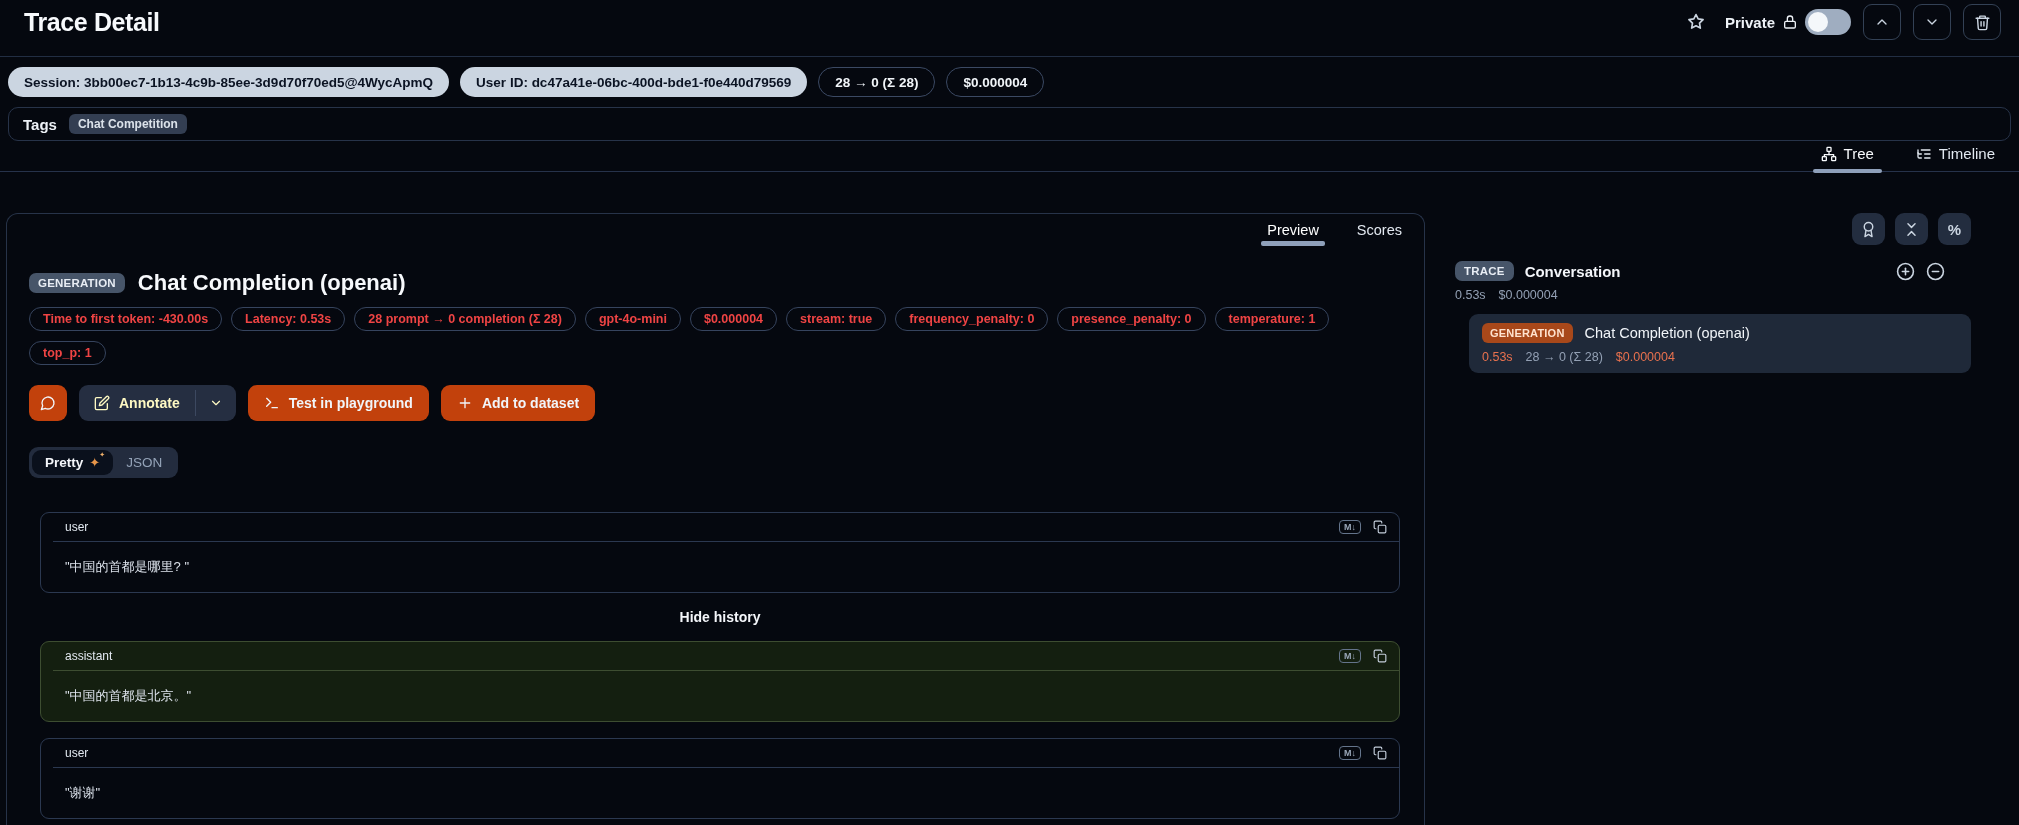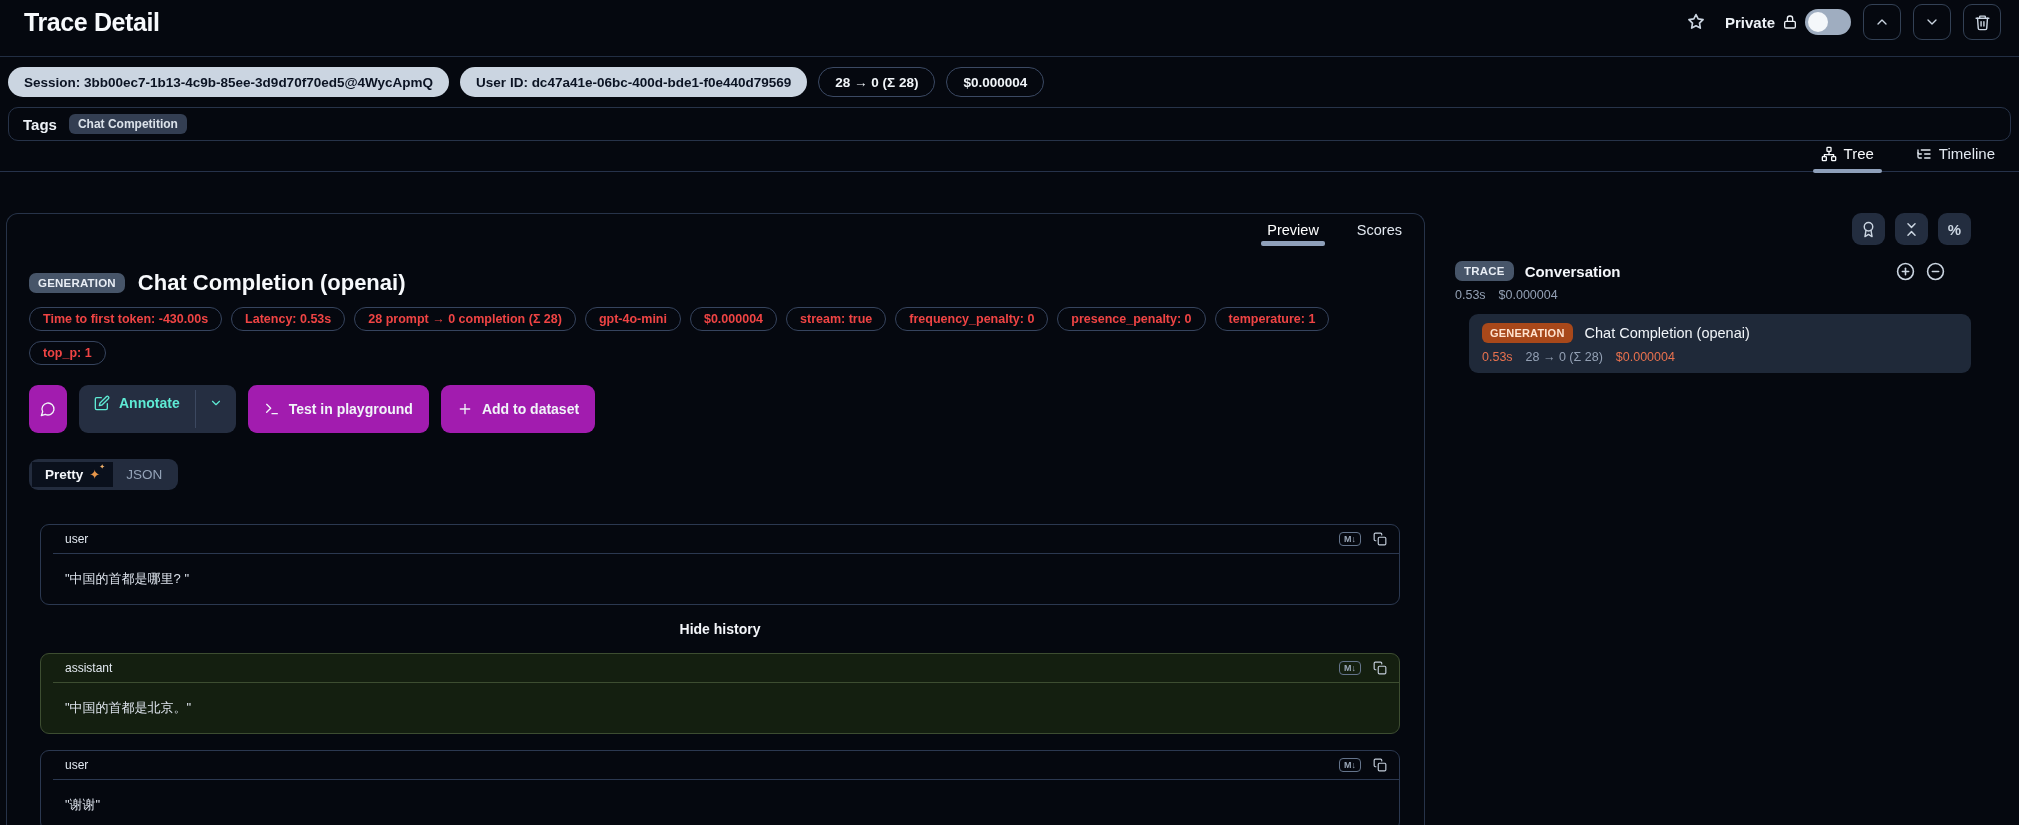--- a/index.html
+++ b/index.html
@@ -49,30 +49,30 @@
 
   .obs-header { padding:24px 24px 0 22px; }
   .obs-title-row { display:flex; align-items:center; gap:13px; }
   .type-badge { background:#475569; color:#e8edf4; font-size:11.5px; font-weight:bold; letter-spacing:0.2px; border-radius:7px; padding:4px 9px; }
   .obs-title { font-size:22px; font-weight:bold; color:#f7f9fc; }
   .timestamp { margin-top:7px; font-size:14.5px; color:#ccd4df; }
   .meta-badges { margin-top:11px; display:flex; flex-wrap:wrap; gap:10px 9px; max-width:1380px; }
   .mbadge { border:1px solid #36445e; border-radius:999px; padding:4px 13px; font-size:12.5px; font-weight:bold; color:#ef4444; white-space:nowrap; }
 
   .actions-row { margin-top:20px; display:flex; align-items:stretch; gap:12px; }
-  .act-btn { display:flex; align-items:center; gap:9px; background:#a21caf; border:none; border-radius:9px; color:#f1f5f9;
-    font-size:14px; font-weight:600; padding:0 16px; height:48px; cursor:pointer; font-family:inherit; }
+  .act-btn { display:flex; align-items:center; gap:9px; background:#c2410c; border:none; border-radius:9px; color:#f1f5f9;
+    font-size:14px; font-weight:600; padding:0 16px; height:36px; cursor:pointer; font-family:inherit; }
   .act-btn.square { width:38px; padding:0; justify-content:center; }
   .split { display:flex; background:#252e41; border-radius:9px; overflow:hidden; }
-  .split .part { display:flex; align-items:center; gap:9px; padding:0 15px; height:36px; color:#5eead4; font-size:14px; font-weight:600; cursor:pointer; }
+  .split .part { display:flex; align-items:center; gap:9px; padding:0 15px; height:36px; color:#fef9c3; font-size:14px; font-weight:600; cursor:pointer; }
   .split .sep { width:1px; background:#3c4860; margin:5px 0; }
   .split .caret { padding:0 13px; }
 
   .format-toggle { margin-top:26px; display:inline-flex; align-items:center; background:#232c3e; border-radius:9px; padding:3px; }
-  .seg { display:flex; align-items:center; gap:6px; font-size:13.5px; padding:5px 13px; border-radius:0; cursor:pointer; color:#94a3b8; }
+  .seg { display:flex; align-items:center; gap:6px; font-size:13.5px; padding:5px 13px; border-radius:9px; cursor:pointer; color:#94a3b8; }
   .seg.active { background:#0a101c; color:#f4f6fa; font-weight:600; }
   .sparkle { color:#e8964a; font-size:13px; line-height:1; position:relative; }
   .sparkle .mini { position:absolute; top:-5px; right:-5px; font-size:7px; color:#f0b06a; }
 
   .messages { margin:34px 0 0 11px; }
   .msg-card { border:1px solid #2b3850; border-radius:9px; overflow:hidden;padding-left:12px; }
   .msg-head { display:flex; align-items:center; padding:7px 12px; border-bottom:1px solid #2b3850; }
   .msg-role { font-size:12px; color:#e2e8f0; }
   .msg-icons { margin-left:auto; display:flex; align-items:center; gap:12px; color:#aab6c6; }
   .md-chip { border:1px solid #64748b; border-radius:4px; font-size:9px; font-weight:bold; padding:1px 4px; color:#9aa7b8; cursor:pointer; }

